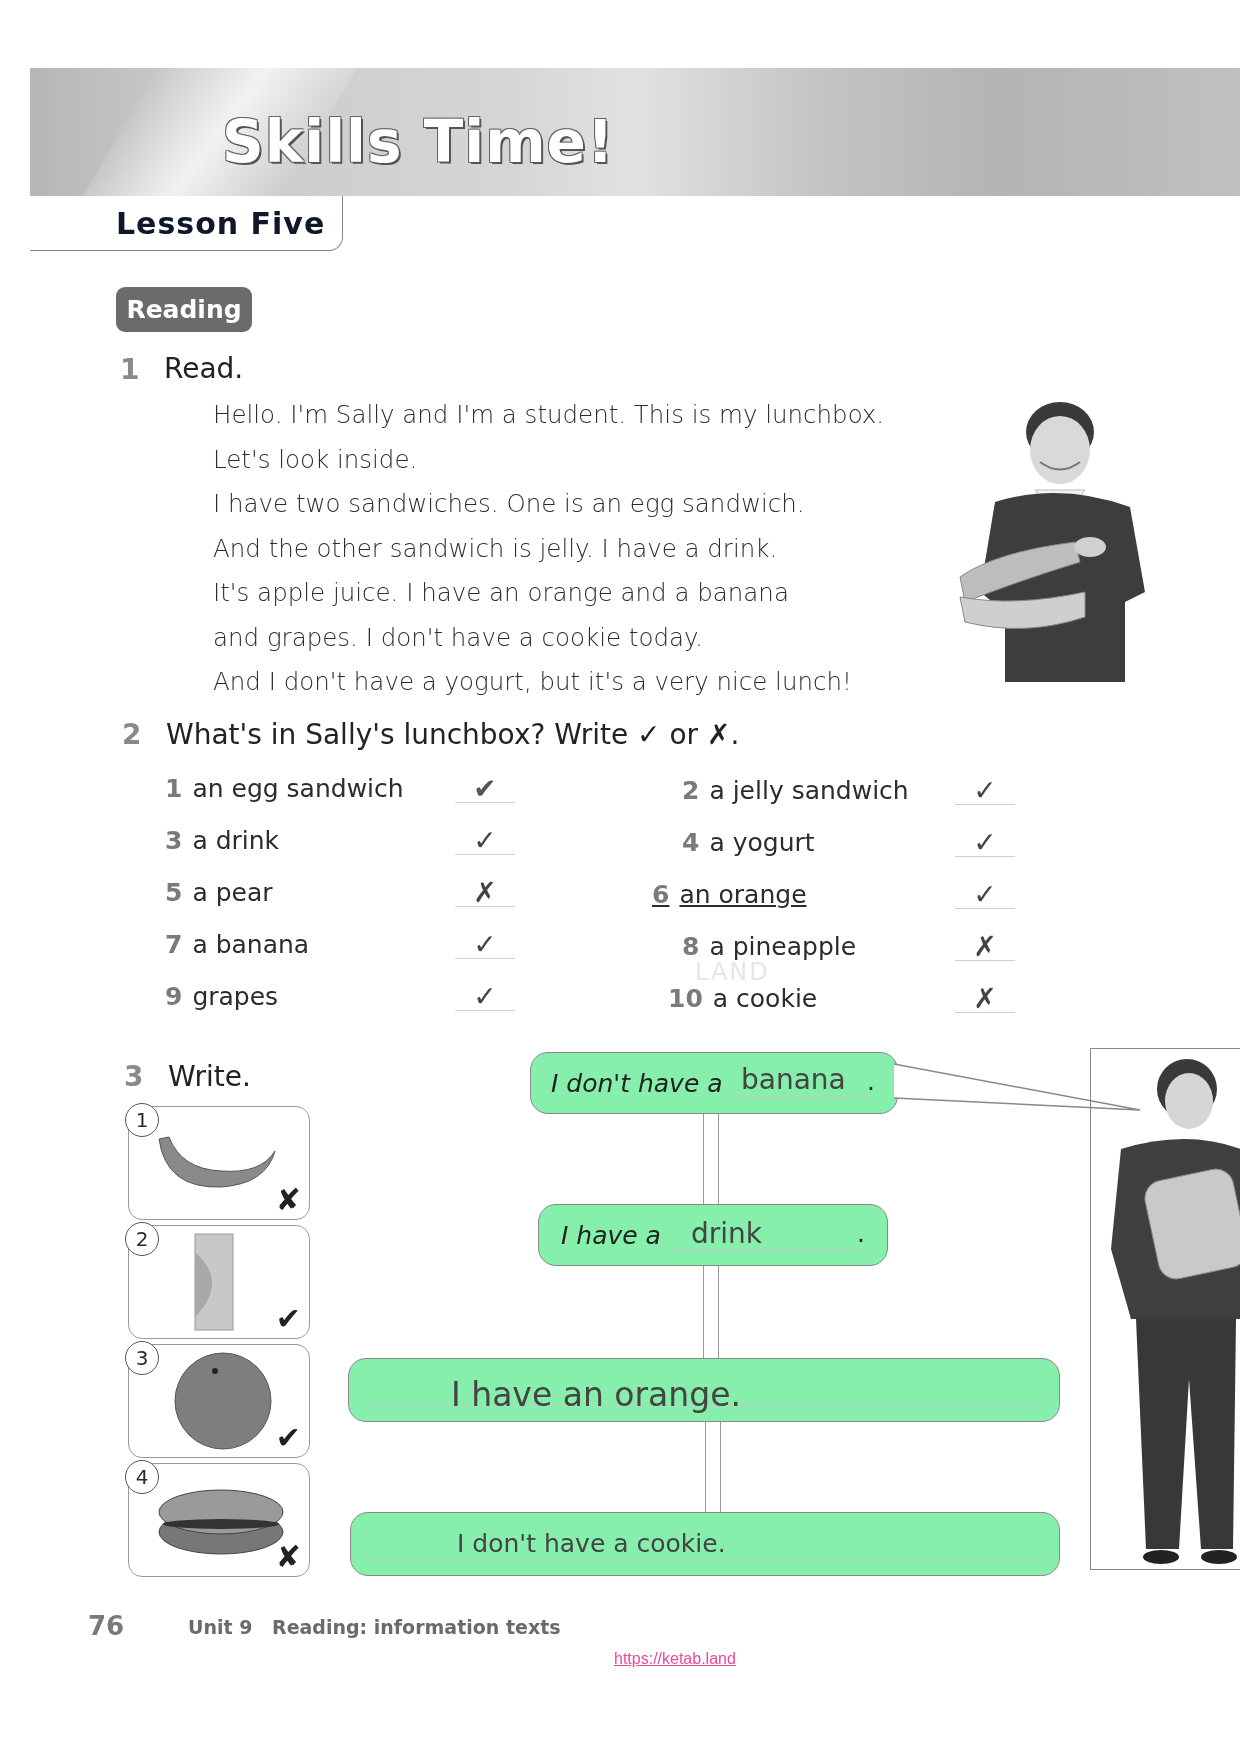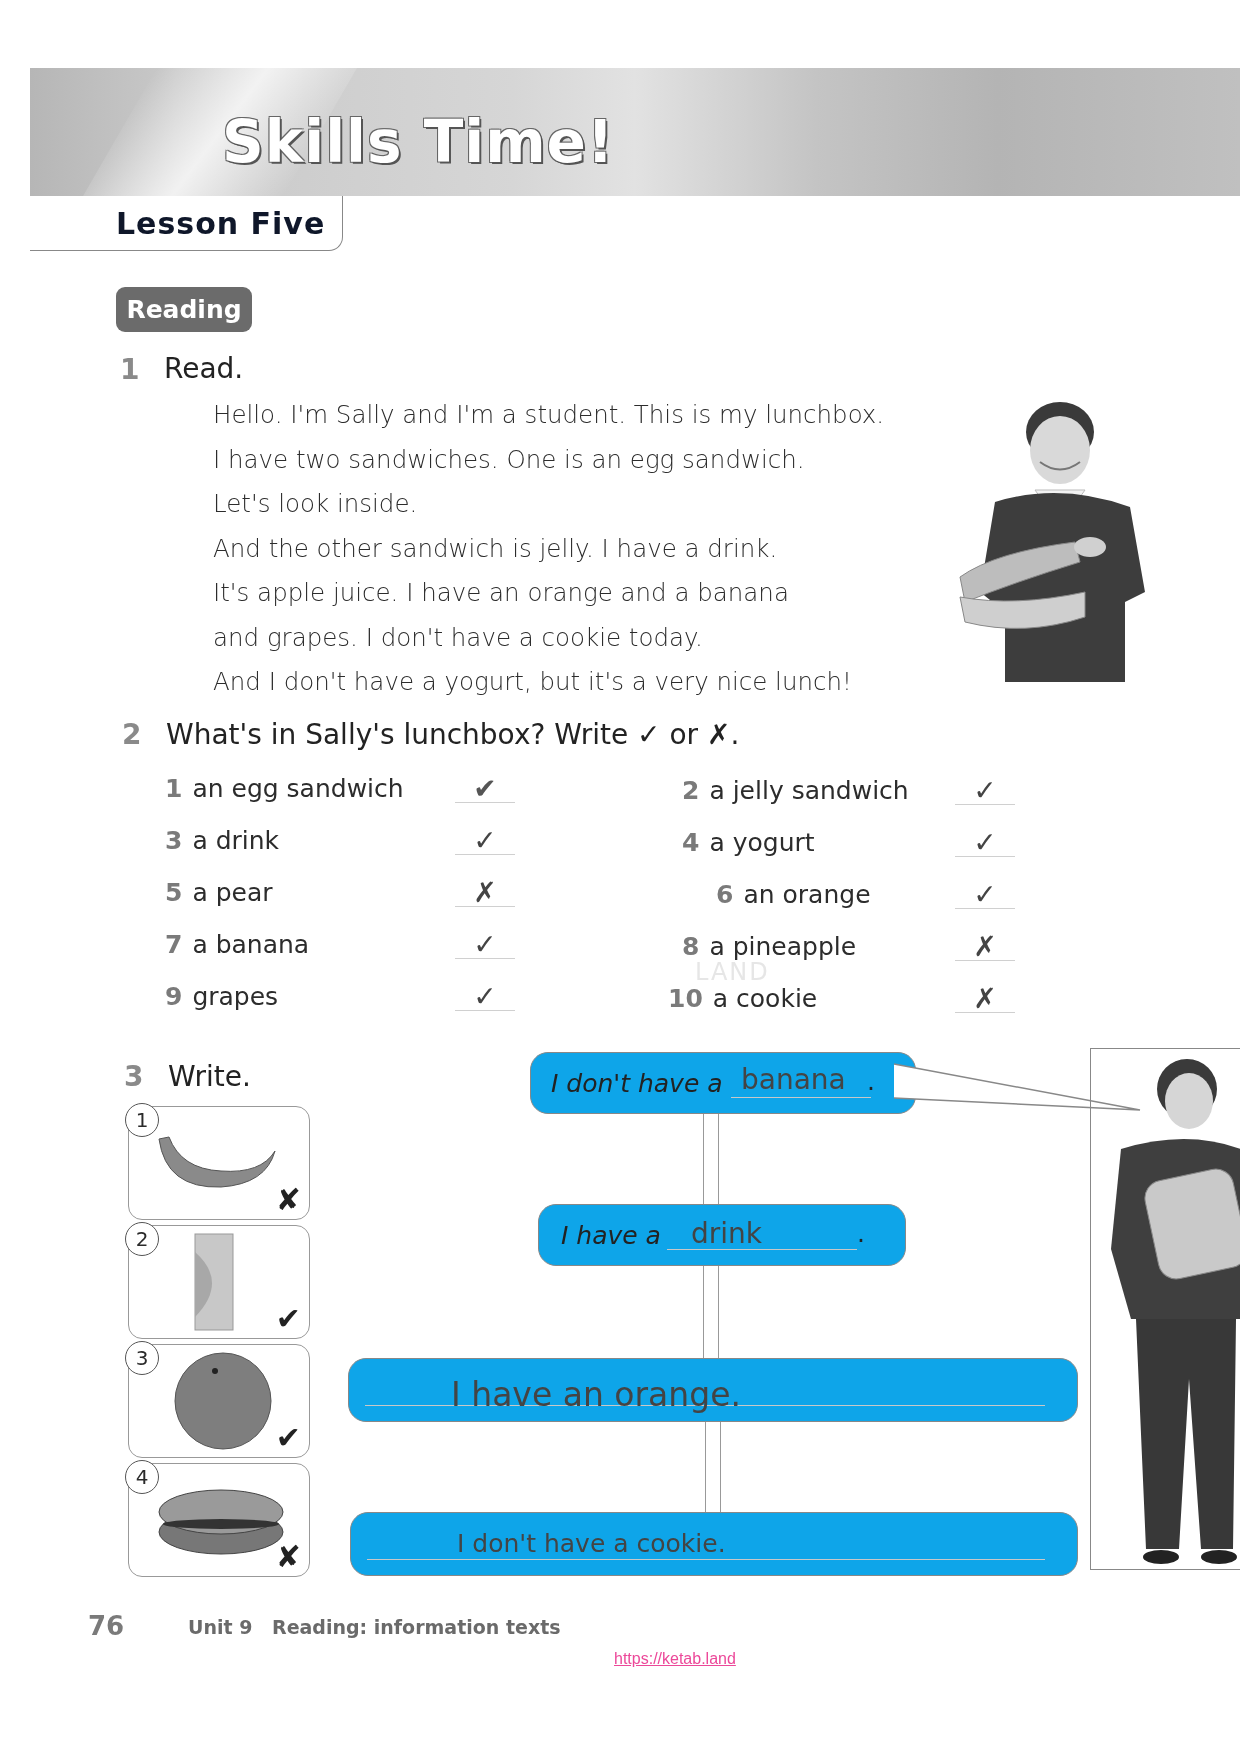--- a/index.html
+++ b/index.html
@@ -72,21 +72,21 @@
   }
   .pic-num {
     width:32px; height:32px; border:1.5px solid #555; border-radius:50%;
     background:#fff; font-size:20px; display:flex; align-items:center; justify-content:center;
     left:-4px; top:-4px;
   }
   .pic-mark { right:8px; bottom:2px; font-size:30px; font-weight:bold; color:#222; }
 
   
   .speech {
-    border:1.5px solid #888; border-radius:18px; background:#0ea5e9;padding-left:18px;
+    border:1.5px solid #888; border-radius:18px; background:#86efac;
   }
   .speech-text { font-style:italic; font-size:25px; color:#222; white-space:nowrap; }
   .handwrite { font-size:28px; color:#444; white-space:nowrap; }
   .fill-line { border-bottom:1.5px solid #c8c8c8; }
   .connector { border-left:1.5px solid #999; border-right:1.5px solid #999; width:14px; background:#fff; }
 
   .photo-girl {
     left:1090px; top:1048px; width:150px; height:520px; border:1.5px solid #888; border-right:none;
   }
 
@@ -104,22 +104,22 @@
 <div class="abs banner-title">Skills Time!</div>
 <div class="abs lesson-tab"></div>
 <div class="abs lesson-label">Lesson Five</div>
 
 <div class="abs reading-badge">Reading</div>
 
 <div class="abs ex-num" style="left:120px;top:353px;">1</div>
 <div class="abs ex-title" style="left:164px;top:352px;">Read.</div>
 <div class="abs para">
   <div>Hello. I'm Sally and I'm a student. This is my lunchbox.</div>
+  <div>Let's look inside.</div>
   <div>I have two sandwiches. One is an egg sandwich.</div>
-  <div>Let's look inside.</div>
   <div>And the other sandwich is jelly. I have a drink.</div>
   <div>It's apple juice. I have an orange and a banana</div>
   <div>and grapes. I don't have a cookie today.</div>
   <div>And I don't have a yogurt, but it's a very nice lunch!</div>
 </div>
 
 <svg class="abs photo-boy" viewBox="0 0 200 290">
   <ellipse cx="105" cy="40" rx="34" ry="30" fill="#3a3a3a"></ellipse>
   <ellipse cx="105" cy="58" rx="30" ry="34" fill="#d9d9d9"></ellipse>
   <path d="M85 70 Q105 85 125 70" stroke="#777" stroke-width="2" fill="none"></path>
@@ -147,21 +147,21 @@
 
 <div class="abs item" style="left:165px;top:982px;"><span class="num">9</span><span>grapes</span></div>
 <div class="abs answer-line" style="left:455px;top:986px;width:60px;">✓</div>
 
 <div class="abs item" style="left:682px;top:776px;"><span class="num">2</span><span>a jelly sandwich</span></div>
 <div class="abs answer-line" style="left:955px;top:780px;width:60px;">✓</div>
 
 <div class="abs item" style="left:682px;top:828px;"><span class="num">4</span><span>a yogurt</span></div>
 <div class="abs answer-line" style="left:955px;top:832px;width:60px;">✓</div>
 
-<div class="abs item" style="left:716px;top:880px;"><span class="num">6</span><span>an orange</span></div>
+<div class="abs item" style="left:652px;top:880px;text-decoration:underline;"><span class="num">6</span><span>an orange</span></div>
 <div class="abs answer-line" style="left:955px;top:884px;width:60px;">✓</div>
 
 <div class="abs item" style="left:682px;top:932px;"><span class="num">8</span><span>a pineapple</span></div>
 <div class="abs answer-line" style="left:955px;top:936px;width:60px;">✗</div>
 
 <div class="abs item" style="left:668px;top:984px;"><span class="num">10</span><span>a cookie</span></div>
 <div class="abs answer-line" style="left:955px;top:988px;width:60px;">✗</div>
 
 <div class="abs watermark">LAND</div>
 

